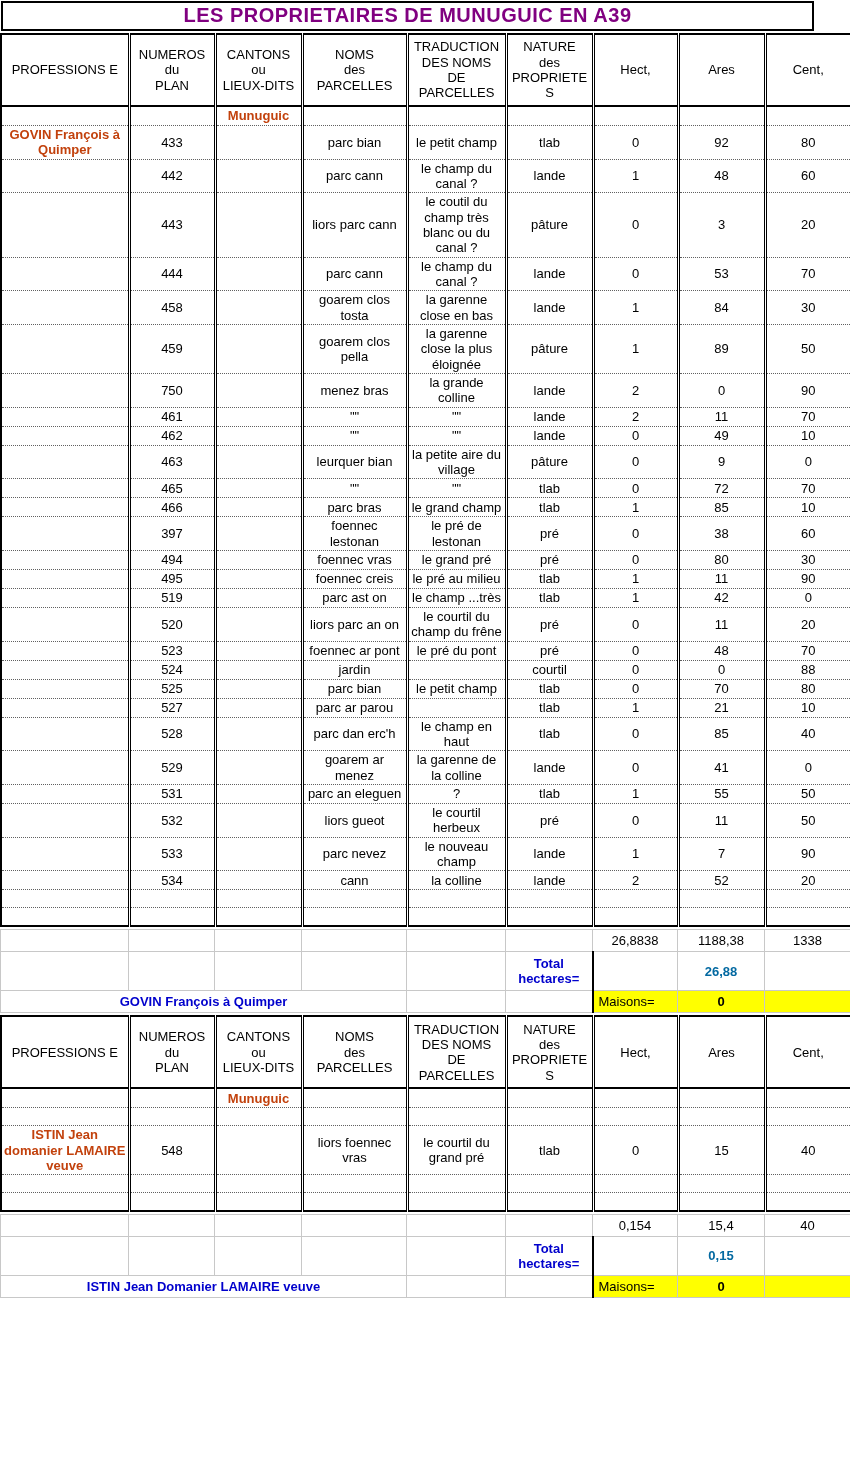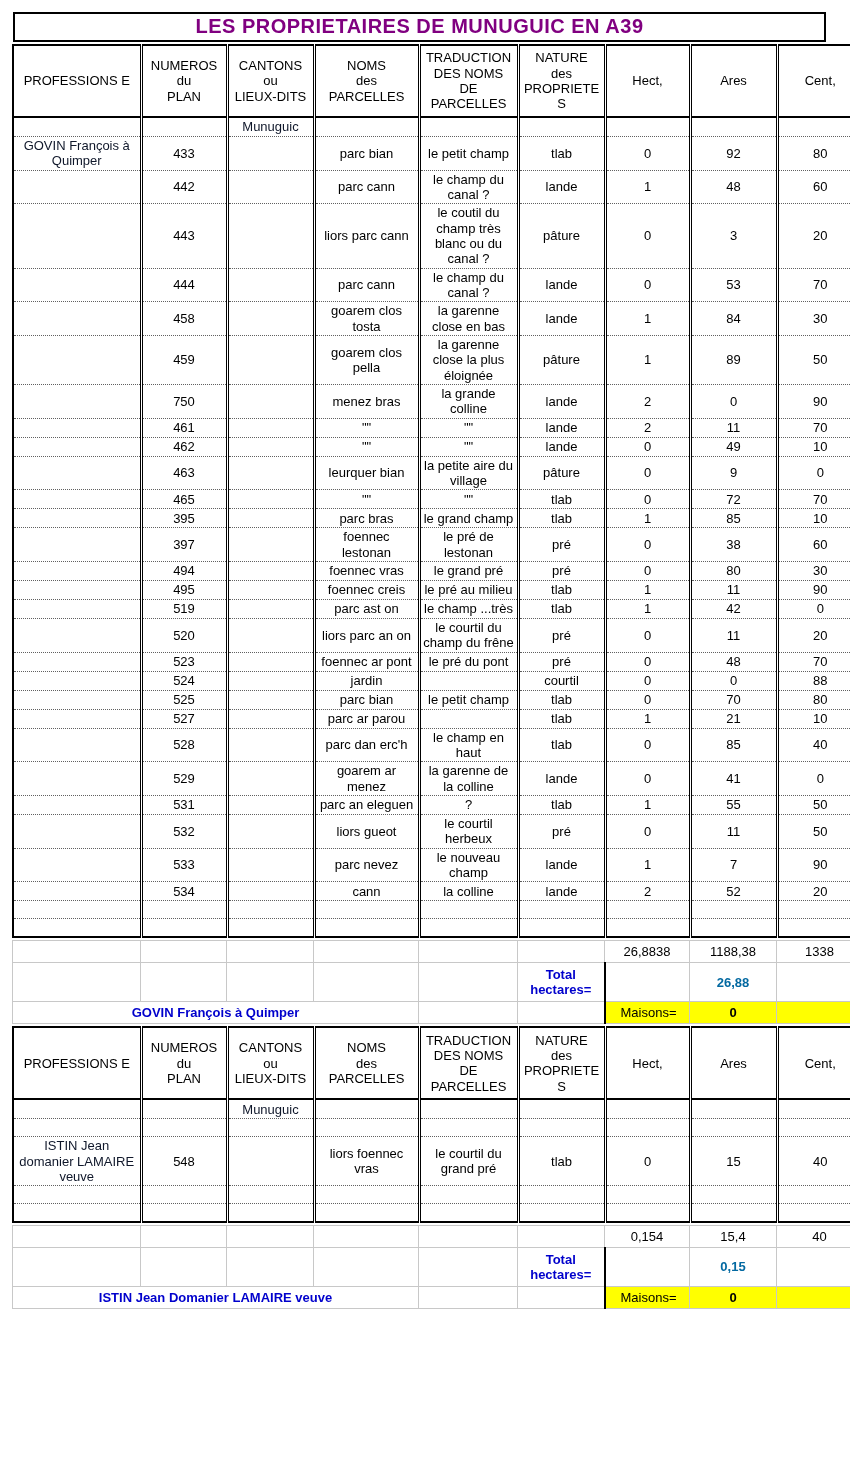--- a/index.html
+++ b/index.html
@@ -1,17 +1,17 @@
 <!DOCTYPE html>
 <html><head>
 <meta charset="utf-8">
 <style>
   html,body { margin:0; padding:0; background:#fff; }
   body { font-family:"Liberation Sans", sans-serif; color:#000; }
-  .page { width:815px; margin:12px; }
+  .page { width:815px; margin:0; }
 
   
   .title-box {
     border:2px solid #000; margin:1px 1px 2px 1px;
     text-align:center; font-size:20px; font-weight:bold;
     color:#800080; letter-spacing:0.5px; padding:1px 0 2px 0;
   }
 
   
   table { border-collapse:collapse; table-layout:fixed; width:850px; }
@@ -22,21 +22,21 @@
     border-left:3px double #000;
   }
   table.main th:first-child, table.main td:first-child { border-left:none; }
   table.main thead th {
     font-weight:normal; white-space:pre-line; height:68px;
     border-bottom:2px solid #000;
   }
   th.clip { white-space:nowrap; }
   tr.data-row td { border-bottom:1px dotted #606060; height:16px; }
   tr.data-row.empty td { height:15px; }
-  td.owner-name, .canton { color:#0f172a; font-weight:normal; }
+  td.owner-name, .canton { color:#c2410c; font-weight:bold; }
 
   
   table.summary { margin-top:2px; }
   table.summary td {
     font-size:13px; line-height:1.18; text-align:center;
     vertical-align:middle; padding:1px 2px; overflow:hidden;
     border:1px solid #c8c8c8;
   }
   tr.sum-totals td { height:19px; }
   tr.sum-hect td   { height:36px; }
@@ -45,21 +45,21 @@
   td.total-label { color:#0000CC; font-weight:bold; white-space:pre-line;
                    border-left:2px solid #000; border-right:2px solid #000; }
   td.reg { border-top:2px solid #000; border-bottom:2px solid #000; }
   td.reg.first { border-left:2px solid #000; }
   td.reg.last  { border-right:2px solid #000; }
   td.total-value { color:#0369a1; font-weight:bold; }
   td.owner-sum { color:#0000CC; font-weight:bold; border:2px solid #000; }
   td.natbox { border:2px solid #000; }
   td.yellow { background:#FFFF00; border-top:3px solid #000;
               border-bottom:2px solid #000; }
-  td.yellow.first { border-left:2px solid #000; text-align:left; padding-left:15px; }
+  td.yellow.first { border-left:2px solid #000; text-align:left; padding-left:5px; }
   td.yellow.mid   { font-weight:bold; }
   td.yellow.last  { border-right:2px solid #000; }
 </style>
 </head>
 <body>
 
 <div class="page">
   <div class="title-box">LES PROPRIETAIRES DE MUNUGUIC EN A39</div>
   <div>
   <table class="main">
@@ -227,21 +227,21 @@
             <td></td>
             <td>""</td>
             <td>""</td>
             <td>tlab</td>
             <td>0</td>
             <td>72</td>
             <td>70</td>
           </tr>
           <tr class="data-row">
             <td></td>
-            <td>395</td>
+            <td>466</td>
             <td></td>
             <td>parc bras</td>
             <td>le grand champ</td>
             <td>tlab</td>
             <td>1</td>
             <td>85</td>
             <td>10</td>
           </tr>
           <tr class="data-row">
             <td></td>

